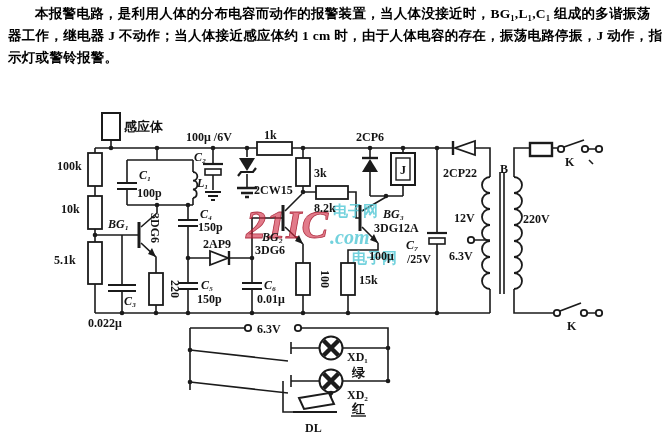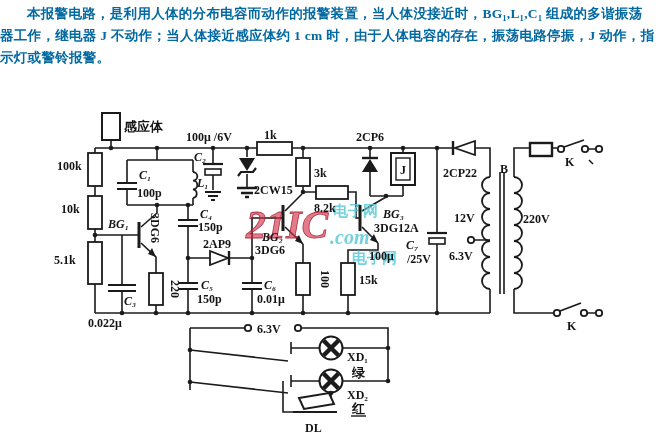--- a/index.html
+++ b/index.html
@@ -1,20 +1,20 @@
 <!DOCTYPE html>
 <html><head>
 <meta charset="utf-8">
 <style>
   html,body{margin:0;padding:0;background:#e8e8e8;}
   #page{position:relative;width:665px;height:446px;background:#ffffff;overflow:hidden;
         font-family:"Liberation Serif","DejaVu Serif",serif;}
-  #desc{position:absolute;top:3px;left:0;width:655px;
+  #desc{position:absolute;top:3px;left:8px;width:655px;
         font:700 13.5px/1.62 "Liberation Serif","DejaVu Serif",serif;
-        color:#0369a1;text-indent:2em;letter-spacing:.3px;}
+        color:#000000;text-indent:2em;letter-spacing:.3px;}
   svg{position:absolute;top:0;left:0;}
   svg text{font-family:"Liberation Serif","DejaVu Serif",serif;font-weight:700;fill:#151515;}
   .v{font-size:12px;}
   .n{font-size:12px;font-style:italic;}
   .big{font-size:13px;}
   .wm-red{font-size:40px;font-style:italic;fill:rgba(208,42,66,0.62);stroke:rgba(165,25,45,0.85);stroke-width:.8px;}
   .wm-cy{fill:rgba(96,204,216,0.88);}
 </style>
 </head>
 <body>

